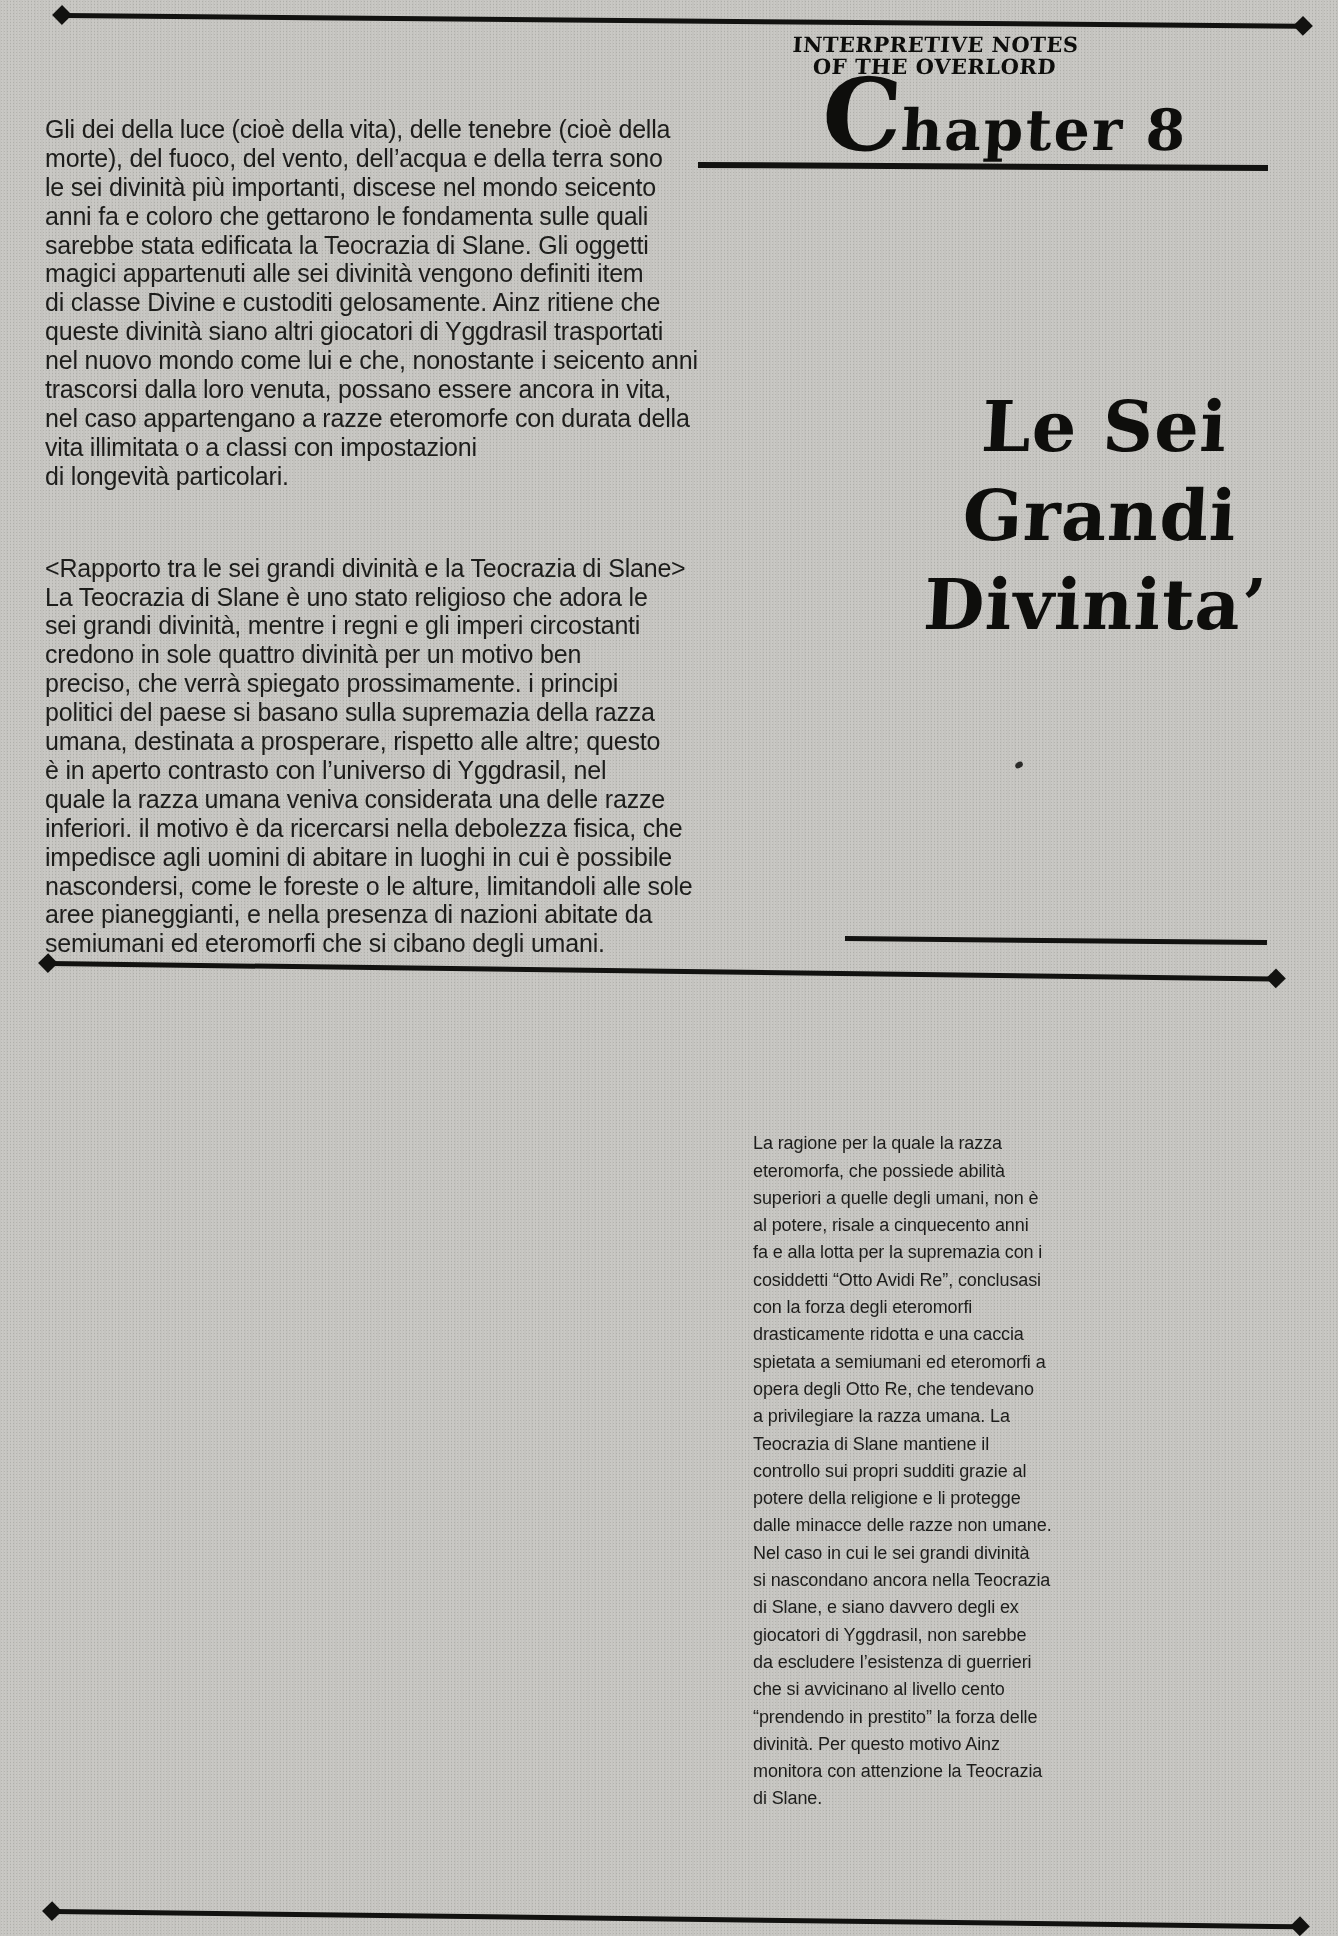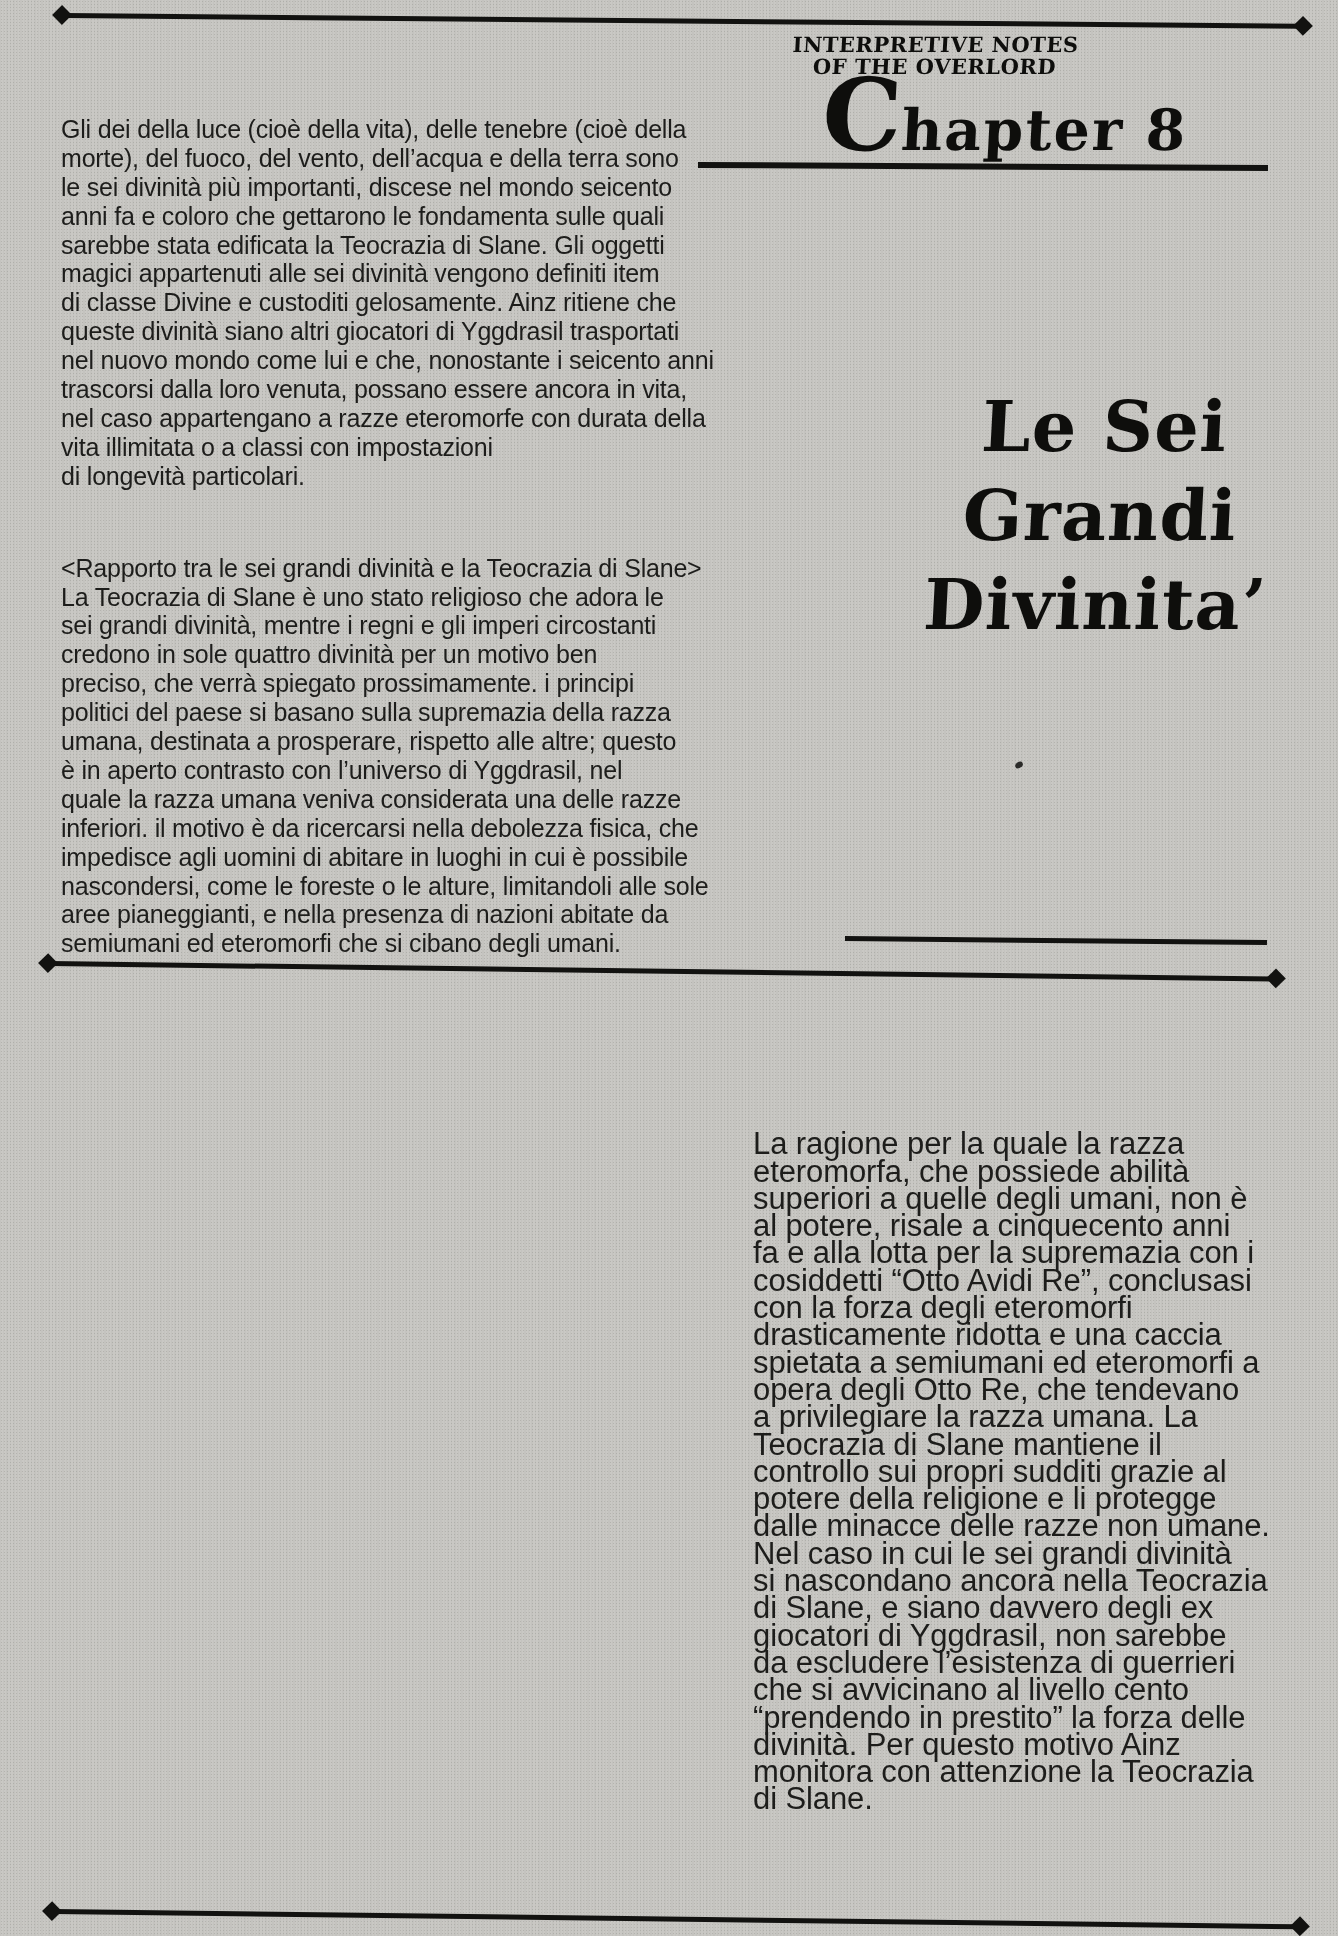--- a/index.html
+++ b/index.html
@@ -74,31 +74,31 @@
     font-weight:bold;
     font-size:70px; line-height:89px;
     letter-spacing:1px;
     color:#0e0e0c;
     white-space:pre-line;
     transform:skewX(-3deg);
   }
 
   
   .left-column {
-    position:absolute; left:61px; top:86px; width:706px;
+    position:absolute; left:45px; top:86px; width:706px;
     font-size:25px; line-height:28.9px;
     letter-spacing:-0.2px;
     white-space:pre-line;
     color:#1d1d1b;
   }
   .left-column .para2 { margin-top:34px; }
 
   .right-column {
     position:absolute; left:753px; top:1103px; width:530px;
-    font-size:31px; line-height:27.3px;
+    font-size:18px; line-height:27.3px;
     letter-spacing:-0.1px;
     white-space:pre-line;
     color:#1d1d1b;
   }
 
   
   .ink-speck {
     position:absolute; left:1015px; top:762px;
     width:8px; height:6px;
     background:#2a2a28;

